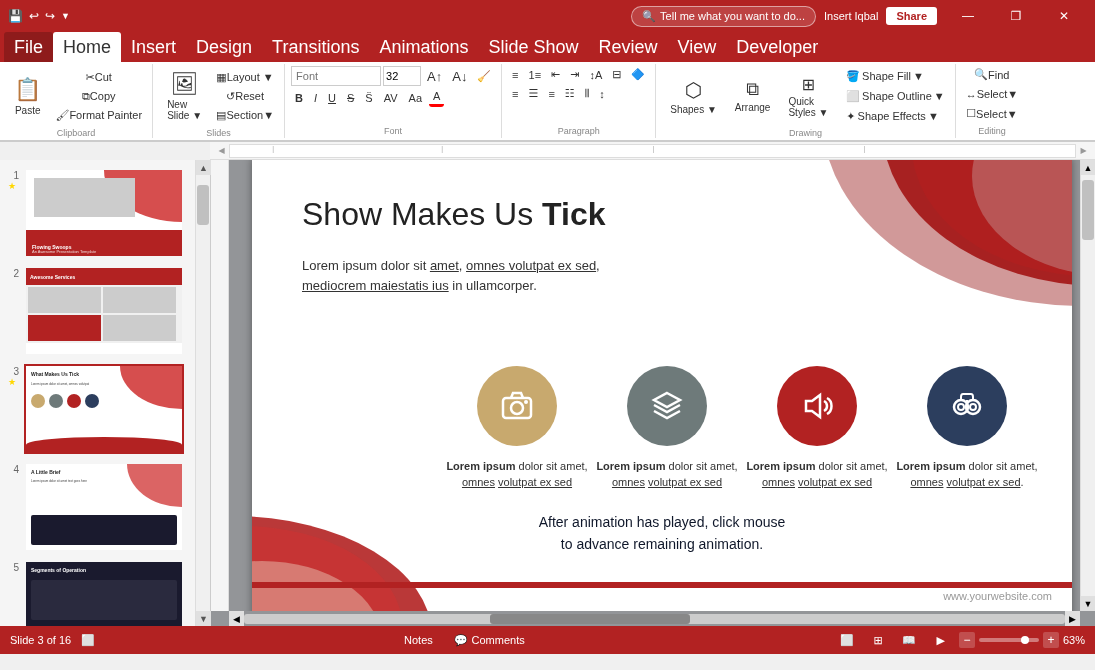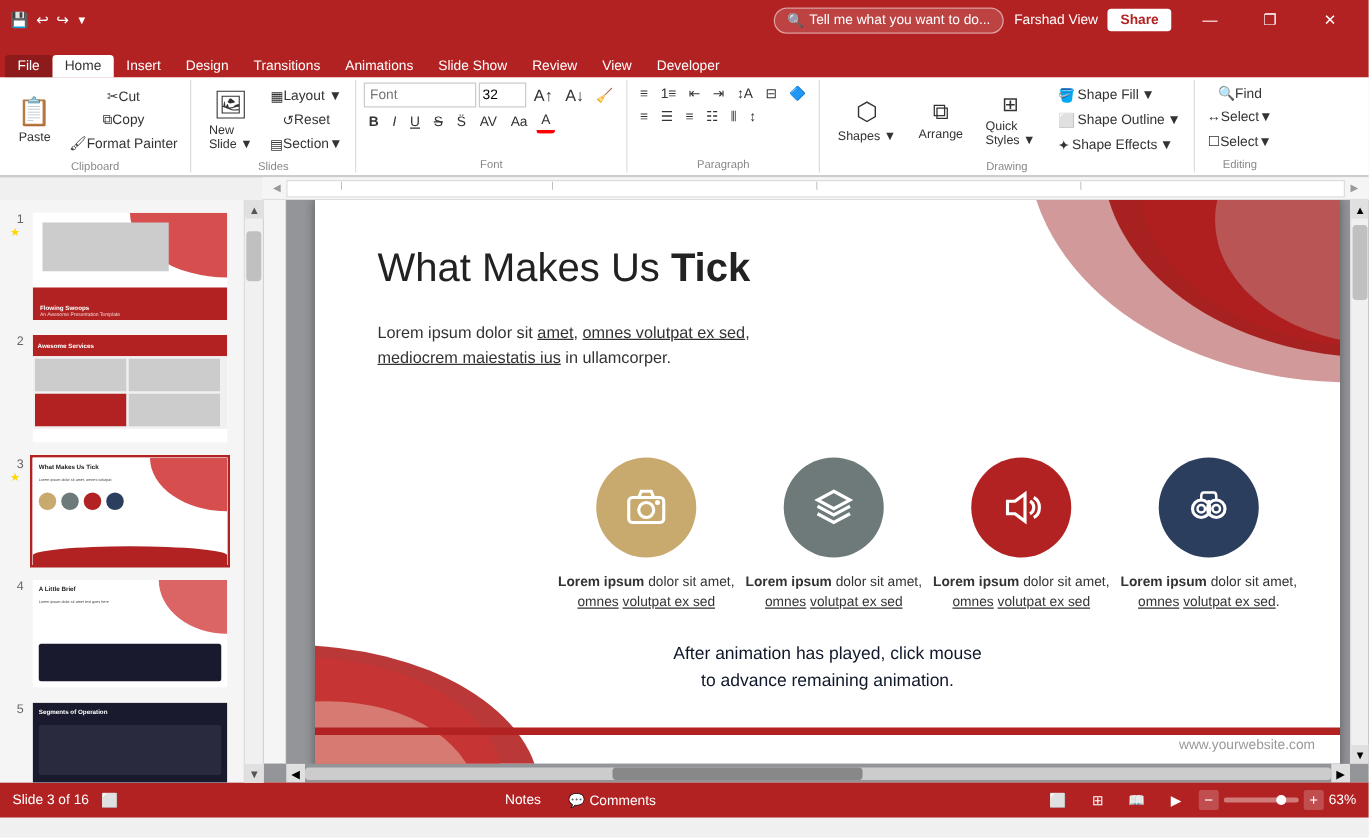--- a/index.html
+++ b/index.html
@@ -24,23 +24,23 @@
       background: #b22222;
       display: flex;
       height: 30px;
       align-items: flex-end;
       padding: 0 4px;
     }
     .ribbon-tab {
       color: white;
       padding: 4px 10px;
       cursor: pointer;
-      font-size: 11px;
+      font-size: 18px;
       border-radius: 3px 3px 0 0;
-      height: 18px;
+      height: 30px;
       display: flex;
       align-items: center;
     }
     .ribbon-tab.active { background: white; color: #333; }
     .rg {
       display: flex;
       flex-direction: column;
       border-right: 1px solid #ddd;
       padding: 2px 6px;
     }
@@ -348,21 +348,21 @@
     <span style="cursor:pointer;">💾</span>
     <span style="cursor:pointer;">↩</span>
     <span style="cursor:pointer;">↪</span>
     <span style="cursor:pointer; font-size:9px;">▼</span>
   </div>
   <div class="title-bar-right">
     <div class="tell-me-box">
       <span>🔍</span>
       <span>Tell me what you want to do...</span>
     </div>
-    <span class="user-name">Farshad View</span>
+    <span class="user-name">Insert Iqbal</span>
     <span class="share-btn">Share</span>
     <div class="win-ctrl">
       <div class="win-btn">—</div>
       <div class="win-btn">❐</div>
       <div class="win-btn close">✕</div>
     </div>
   </div>
 </div>
 
 <div class="ribbon-tabs-row">
@@ -646,21 +646,21 @@
             <ellipse cx="330" cy="-40" rx="260" ry="190" fill="#8b0000" opacity="0.4"></ellipse>
           </svg>
 
           <svg class="wave-bottom-left" viewBox="0 0 280 120" xmlns="http://www.w3.org/2000/svg">
             <ellipse cx="-20" cy="140" rx="200" ry="120" fill="#b22222" opacity="0.9"></ellipse>
             <ellipse cx="-10" cy="130" rx="160" ry="100" fill="#cc3333" opacity="0.7"></ellipse>
             <ellipse cx="10" cy="145" rx="120" ry="80" fill="#e8c0b0" opacity="0.5"></ellipse>
           </svg>
 
           <div class="slide-title">
-            <span>What Makes Us </span><strong>Tick</strong>
+            <span>Show Makes Us </span><strong>Tick</strong>
           </div>
 
           <div class="slide-body-text">
             Lorem ipsum dolor sit <u>amet</u>, <u>omnes volutpat ex sed</u>, <u>mediocrem maiestatis ius</u> in ullamcorper.
           </div>
 
           <div class="icons-row">
 
             <div class="icon-item">
               <div class="icon-circle" style="background:#c8a96e;">

